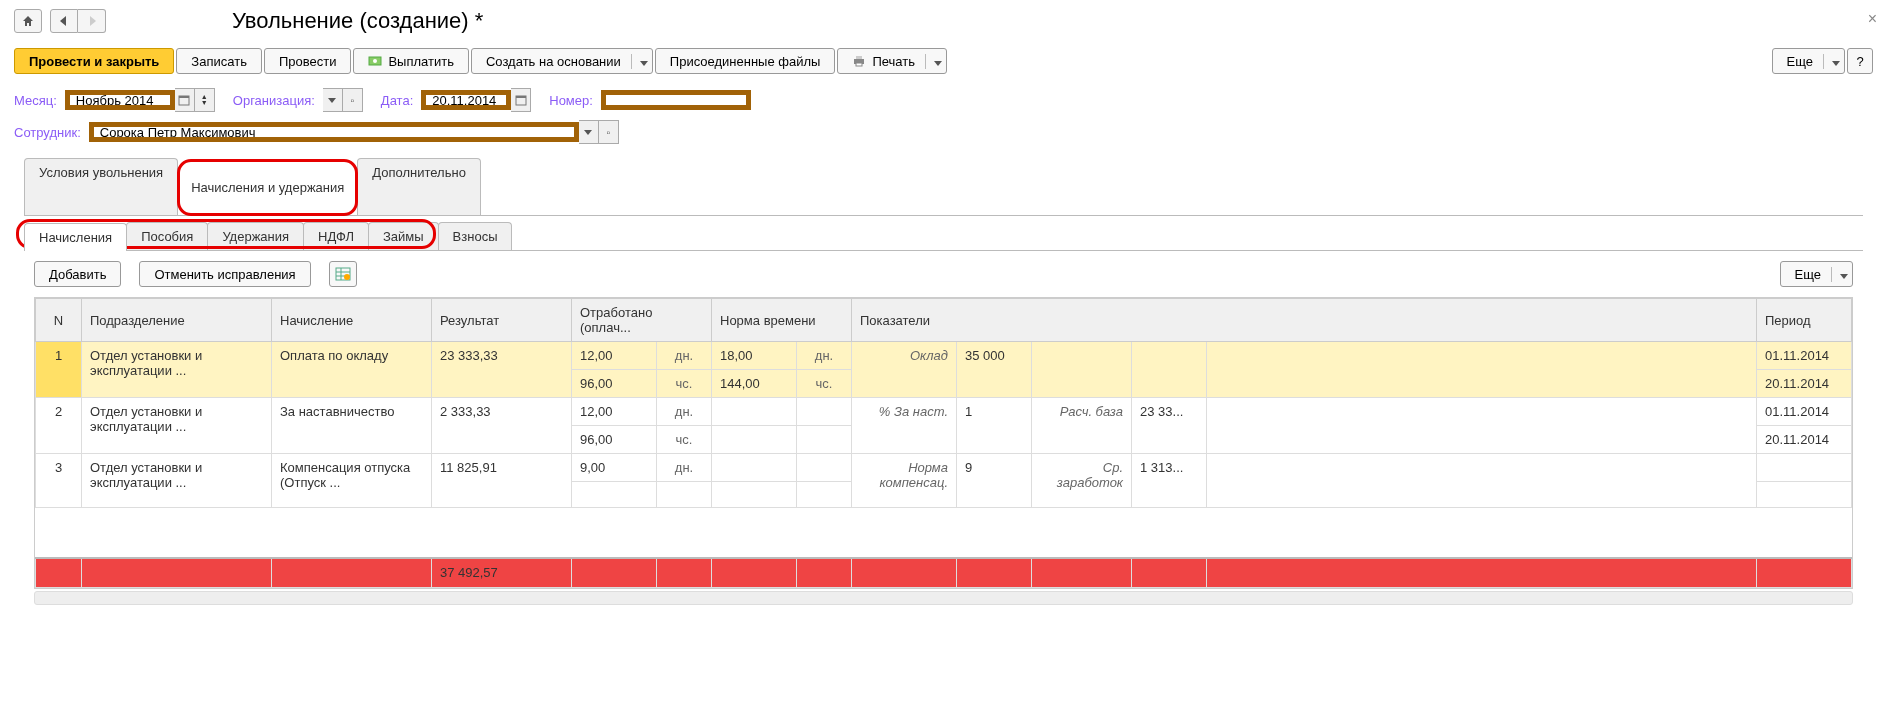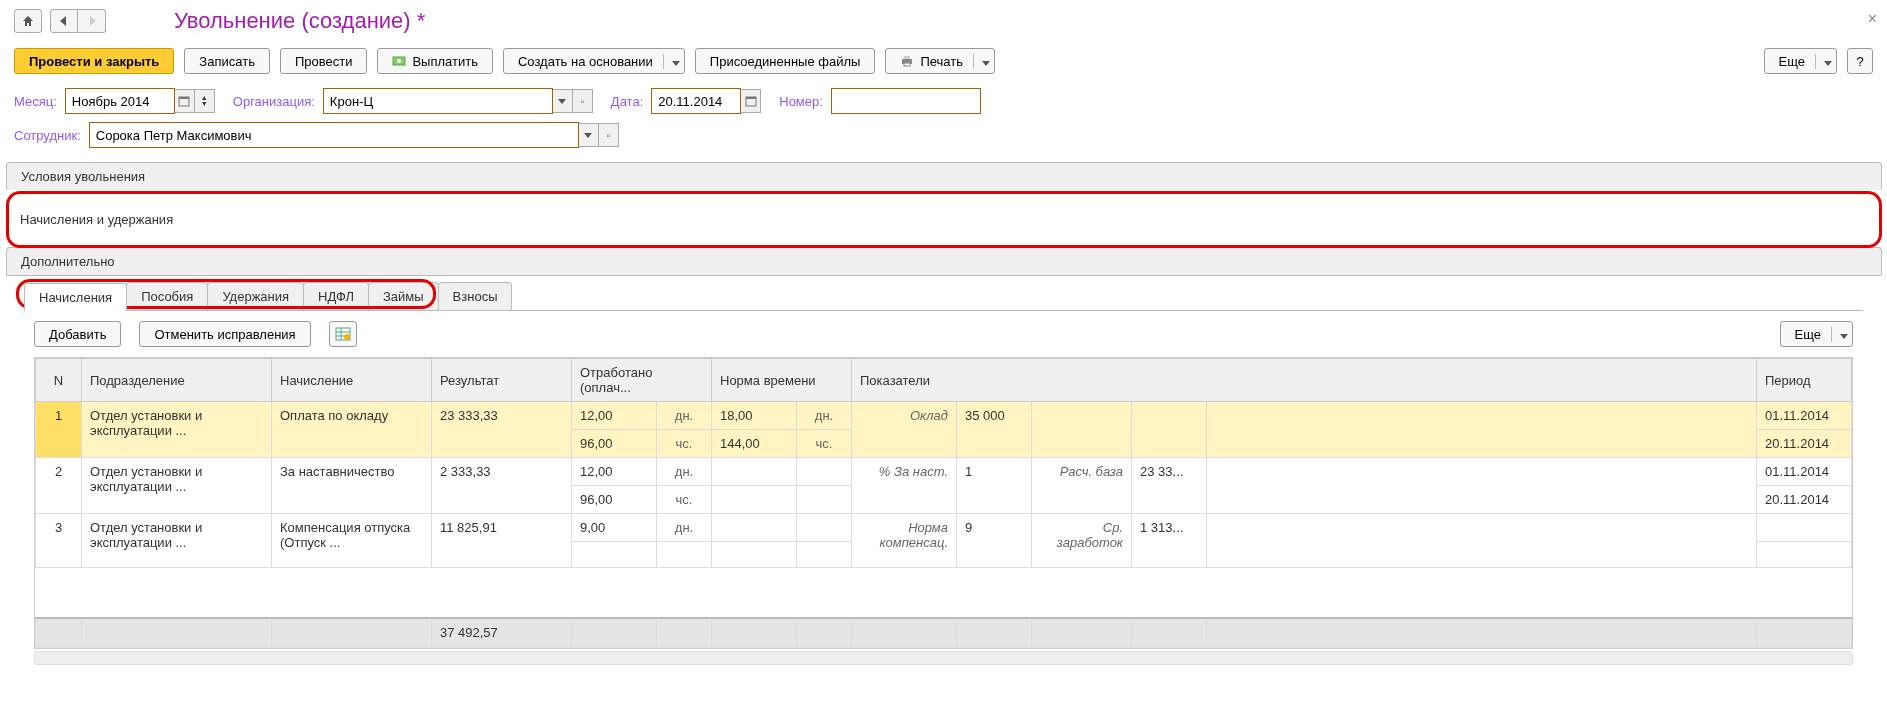--- a/index.html
+++ b/index.html
@@ -2,56 +2,56 @@
 <html><head>
 <meta charset="utf-8">
 <style>
 * { box-sizing: border-box; margin: 0; padding: 0; }
 body { font-family: Arial, sans-serif; font-size: 13px; color: #333; background: #fff; width: 1887px; }
 .topbar { display: flex; align-items: center; padding: 8px 14px 4px; gap: 8px; }
 .nav-btn { width: 28px; height: 24px; border: 1px solid #aaa; border-radius: 3px; background: #f5f5f5; display: flex; align-items: center; justify-content: center; cursor: pointer; }
 .nav-group { display: flex; gap: 0; }
 .nav-group .nav-btn:first-child { border-radius: 3px 0 0 3px; }
 .nav-group .nav-btn:last-child { border-radius: 0 3px 3px 0; border-left: none; }
-.page-title { font-size: 22px; color: #a21caf; margin-left: 60px; }
+.page-title { font-size: 22px; color: #000000; margin-left: 118px; }
 .close-x { position: absolute; right: 10px; top: 10px; font-size: 16px; color: #888; cursor: pointer; }
-.toolbar { display: flex; align-items: center; padding: 10px 14px; gap: 10px; }
+.toolbar { display: flex; align-items: center; padding: 10px 14px; gap: 2px; }
 .btn { height: 26px; padding: 0 14px; border: 1px solid #999; border-radius: 3px; background: #f8f8f8; font-size: 13px; cursor: pointer; display: flex; align-items: center; gap: 6px; }
 .btn.primary { background: #ffcc33; border-color: #cc9900; font-weight: bold; }
 .btn.split { padding-right: 4px; }
 .btn .caret { border-left: 1px solid #bbb; padding-left: 8px; margin-left: 4px; color: #666; }
 .spacer { flex: 1; }
 .btn.icon-only { width: 26px; padding: 0; justify-content: center; }
 .form-row { display: flex; align-items: center; padding: 4px 14px; gap: 8px; }
 .field-label { font-size: 13px; color: #8b5cf6; }
 .input-wrap { display: flex; align-items: center; }
-.text-input { height: 26px; border: 1px solid #a16207; padding: 0 6px; font-size: 13px; background: #fff; }
+.text-input { height: 20px; border: 5px solid #a16207; padding: 0 6px; font-size: 13px; background: #fff; }
 .input-btn { width: 20px; height: 24px; border: 1px solid #aaa; border-left: none; background: #f0f0f0; display: flex; align-items: center; justify-content: center; cursor: pointer; font-size: 10px; }
-.main-tabs { display: flex; border-bottom: 1px solid #bbb; margin: 10px 6px 0; flex-direction: column; }
+.main-tabs { display: flex; border-bottom: 1px solid #bbb; margin: 10px 24px 0; }
 .main-tab { padding: 6px 14px; border: 1px solid #bbb; border-bottom: none; background: #f0f0f0; font-size: 13px; cursor: pointer; margin-right: -1px; border-radius: 4px 4px 0 0; }
 .main-tab.active { background: #fff; position: relative; top: 1px; }
 .red-oval { border: 3px solid #e60000; border-radius: 14px; padding: 18px 11px; }
 .sub-tabs { display: flex; border-bottom: 1px solid #bbb; margin: 6px 24px 0; }
 .sub-tab { padding: 6px 14px; border: 1px solid #bbb; border-bottom: none; background: #f0f0f0; font-size: 13px; cursor: pointer; margin-right: -1px; border-radius: 4px 4px 0 0; }
 .sub-tab.active { background: #fff; position: relative; top: 1px; }
 .sub-toolbar { display: flex; align-items: center; padding: 10px 34px; gap: 18px; }
 .icon-btn { width: 28px; height: 26px; border: 1px solid #999; border-radius: 3px; background: #f8f8f8; display: flex; align-items: center; justify-content: center; cursor: pointer; }
 .table-wrap { margin: 0 34px; border: 1px solid #ccc; }
 table { width: 100%; border-collapse: collapse; }
 th { background: #f0f0f0; border: 1px solid #ccc; padding: 6px 8px; font-weight: normal; font-size: 13px; text-align: left; height: 28px; }
 th.center { text-align: center; }
 td { border: 1px solid #ddd; padding: 6px 8px; font-size: 13px; vertical-align: top; height: 26px; }
 td.num { text-align: center; }
 td.right { text-align: left; }
 td.unit { text-align: center; color: #666; }
 td.italic { font-style: italic; color: #666; text-align: right; }
 tr.highlight td { background: #fff4c2; }
 tr.highlight td.n-cell { background: #ffe066; }
 .empty-body { height: 50px; }
-tr.total td { background: #e5e5e5; border-top: 2px solid #bbb; height: 30px; font-size: 13px; }
+tr.total td { background: #ef4444; border-top: 2px solid #bbb; height: 30px; font-size: 13px; }
 .scroll-strip { height: 14px; background: #eee; margin: 2px 34px 0; border: 1px solid #ddd; border-radius: 3px; }
 .printer-icon { width: 14px; height: 12px; display: inline-block; }
 .caret-down { display: inline-block; width: 0; height: 0; border-left: 4px solid transparent; border-right: 4px solid transparent; border-top: 5px solid #555; }
 </style>
 </head>
 <body>
 
 <div class="topbar">
   <div class="nav-btn">
     <svg width="14" height="14" viewBox="0 0 14 14">
@@ -114,21 +114,20 @@
     <div class="input-btn">
       <svg width="12" height="12">
           <rect x="1" y="2" width="10" height="9" fill="none" stroke="#777"></rect>
           <rect x="1" y="2" width="10" height="2" fill="#777"></rect>
         </svg>
     </div>
     <div class="input-btn" style="flex-direction:column;line-height:6px;font-size:7px">▲<br>▼</div>
   </div>
   <span class="field-label" style="margin-left:10px">Организация:</span>
   <div class="input-wrap">
-    <input class="text-input" style="width: 230px;" value="Крон-Ц">
     <div class="input-btn">
         <span class="caret-down"></span>
       </div>
     <div class="input-btn">▫</div>
   </div>
   <span class="field-label" style="margin-left:10px">Дата:</span>
   <div class="input-wrap">
     <input class="text-input" style="width: 90px;" value="20.11.2014">
     <div class="input-btn">
       <svg width="12" height="12">

